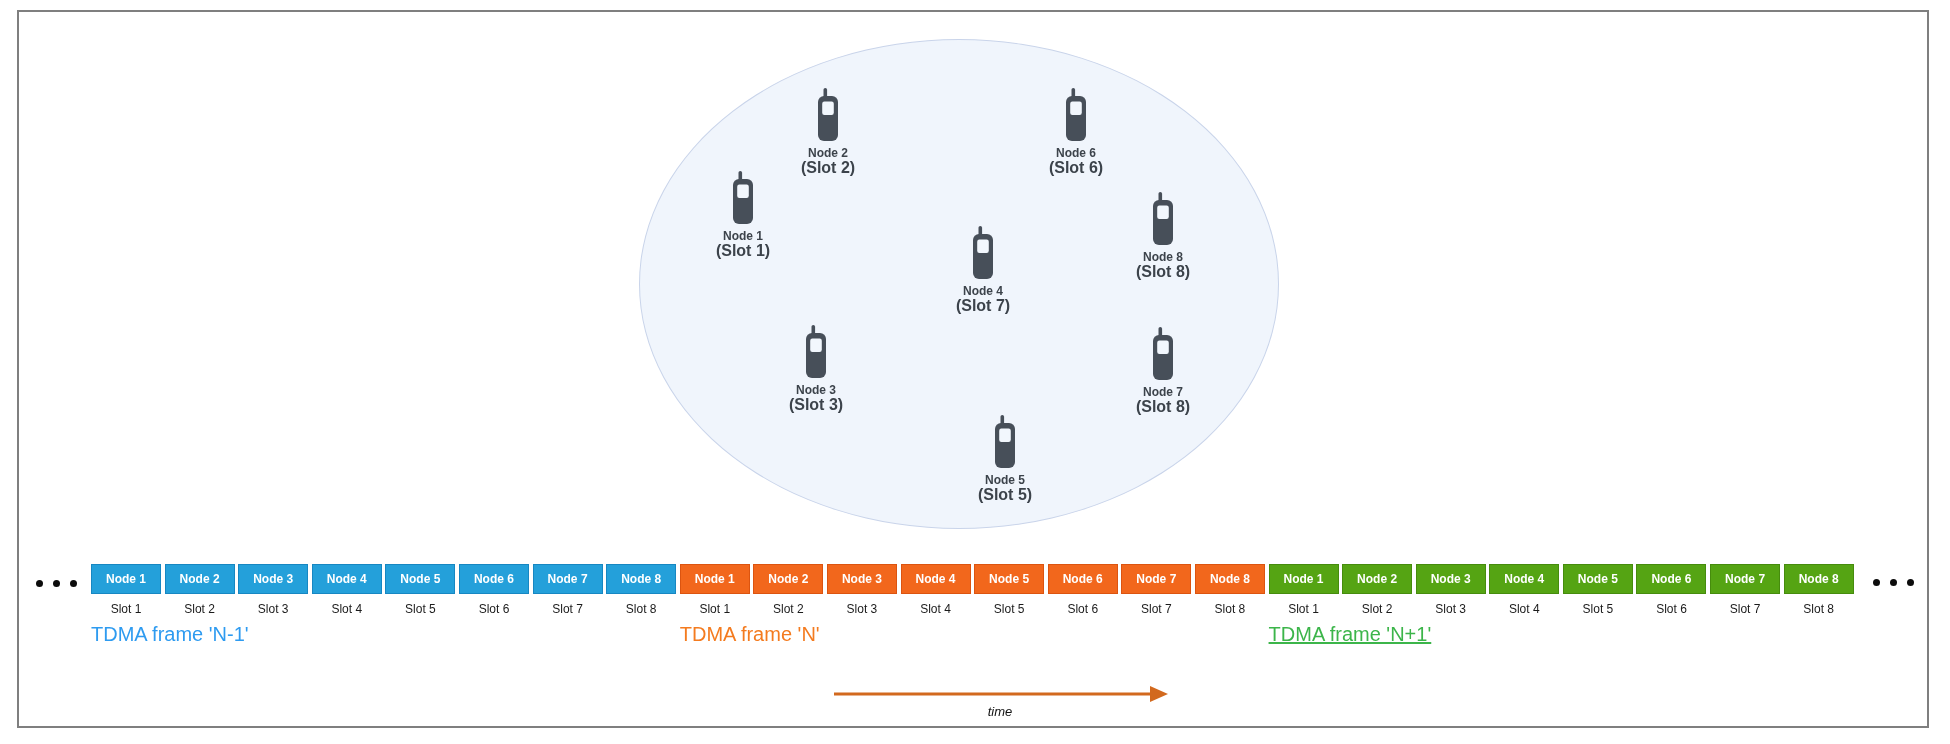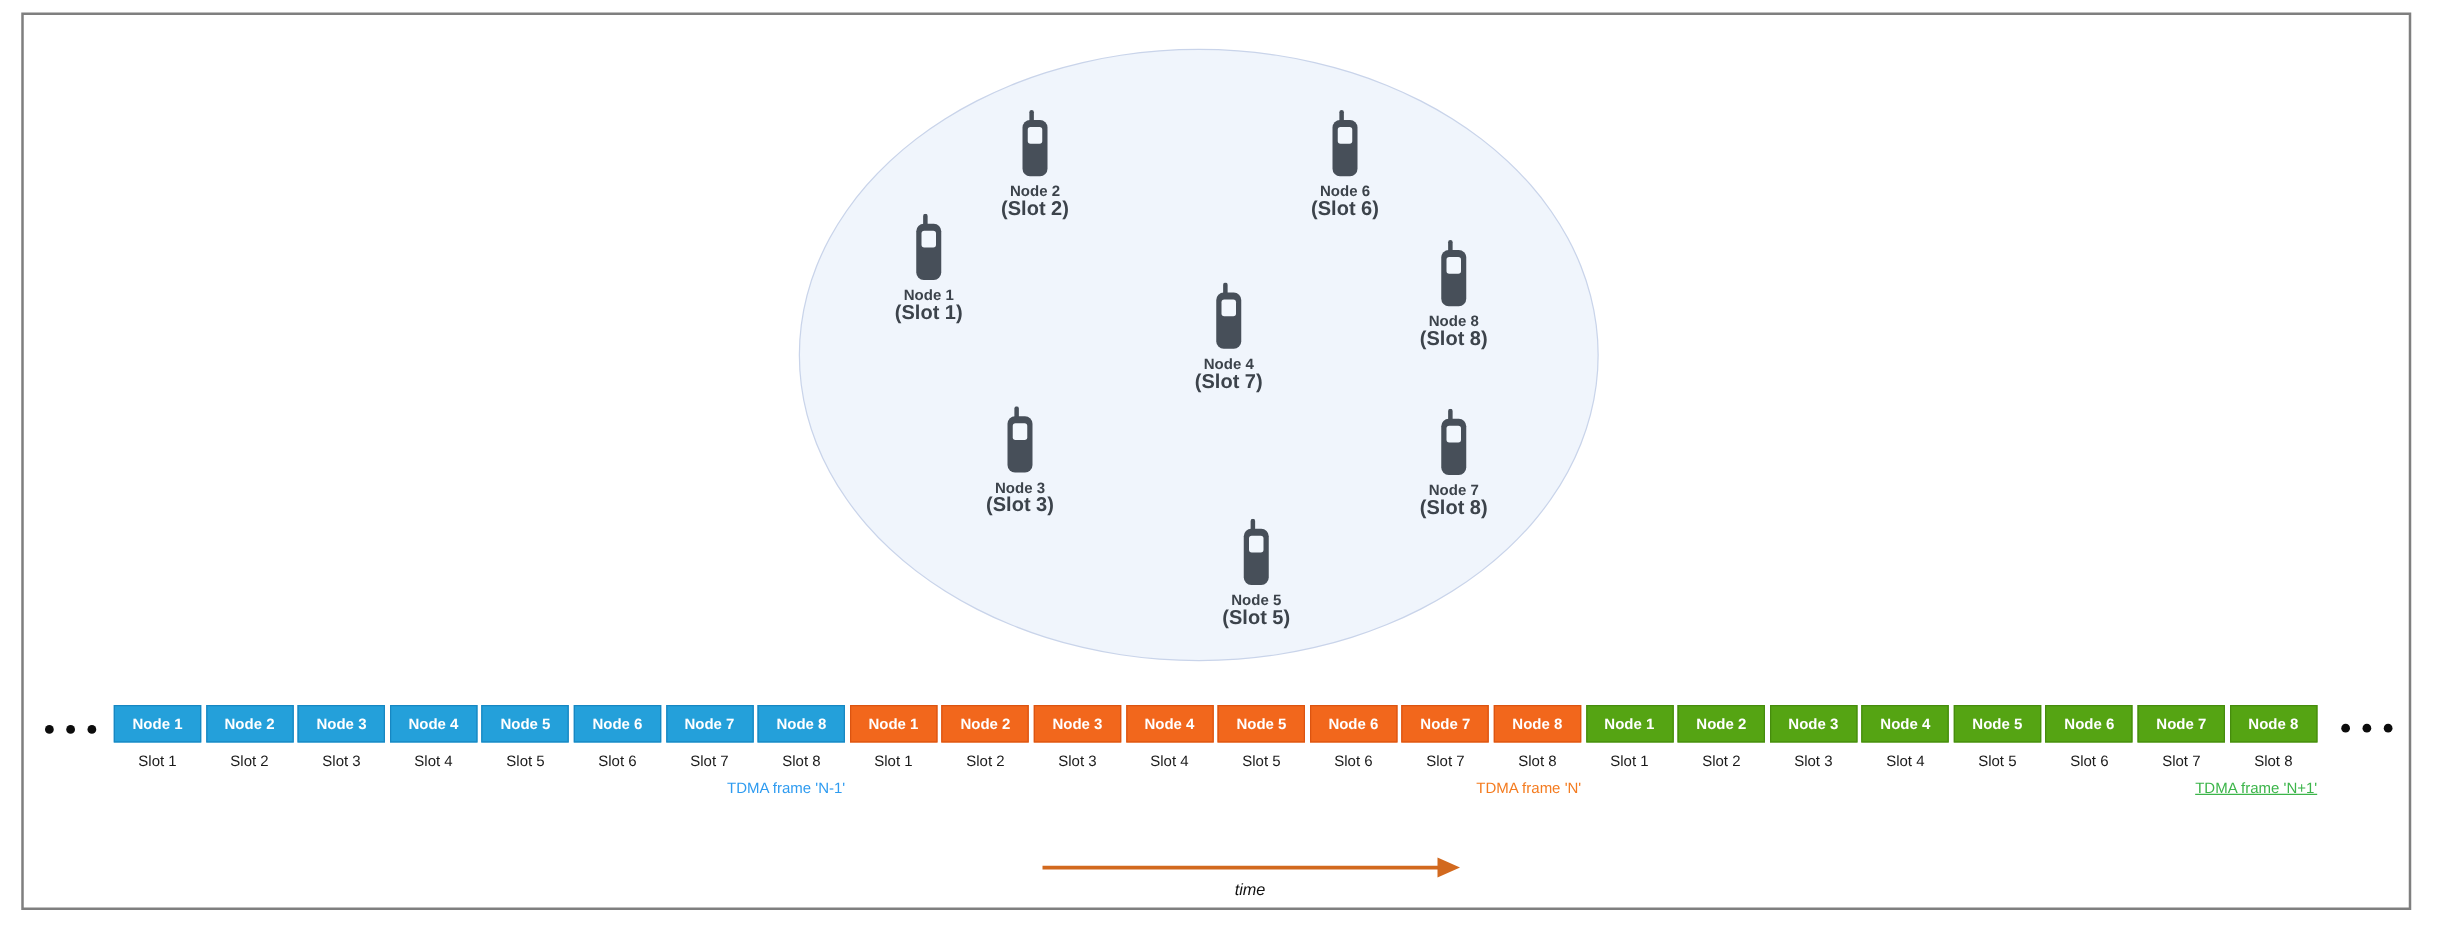--- a/index.html
+++ b/index.html
@@ -42,21 +42,21 @@
     margin-top:8px;font-size:12px;color:#1b1b1b;text-align:center;
   }
   .blue  .slot-box{background:var(--blue_fill);border-color:var(--blue_border);}
   .orange .slot-box{background:var(--orange_fill);border-color:var(--orange_border);}
   .green .slot-box{background:var(--green_fill);border-color:var(--green_border);}
 
   .frame-label-row{
     position:absolute;left:72px;top:611px;display:flex;gap:3.6px;
   }
   .frame-label{
-    width:585.2px;text-align:right;font-size:12px;
+    width:585.2px;text-align:left;font-size:20px;
   }
   .frame-label.blue{color:var(--blue_label);}
   .frame-label.orange{color:var(--orange_label);}
   .frame-label.green{color:var(--green_label);text-decoration:underline;}
 
   .dots{position:absolute;display:flex;gap:10px;}
   .dots .dot{width:7px;height:7px;border-radius:50%;background:#0c0c0c;}
   .dots.left{left:17px;top:568px;}
   .dots.right{left:1854px;top:567px;}
 

